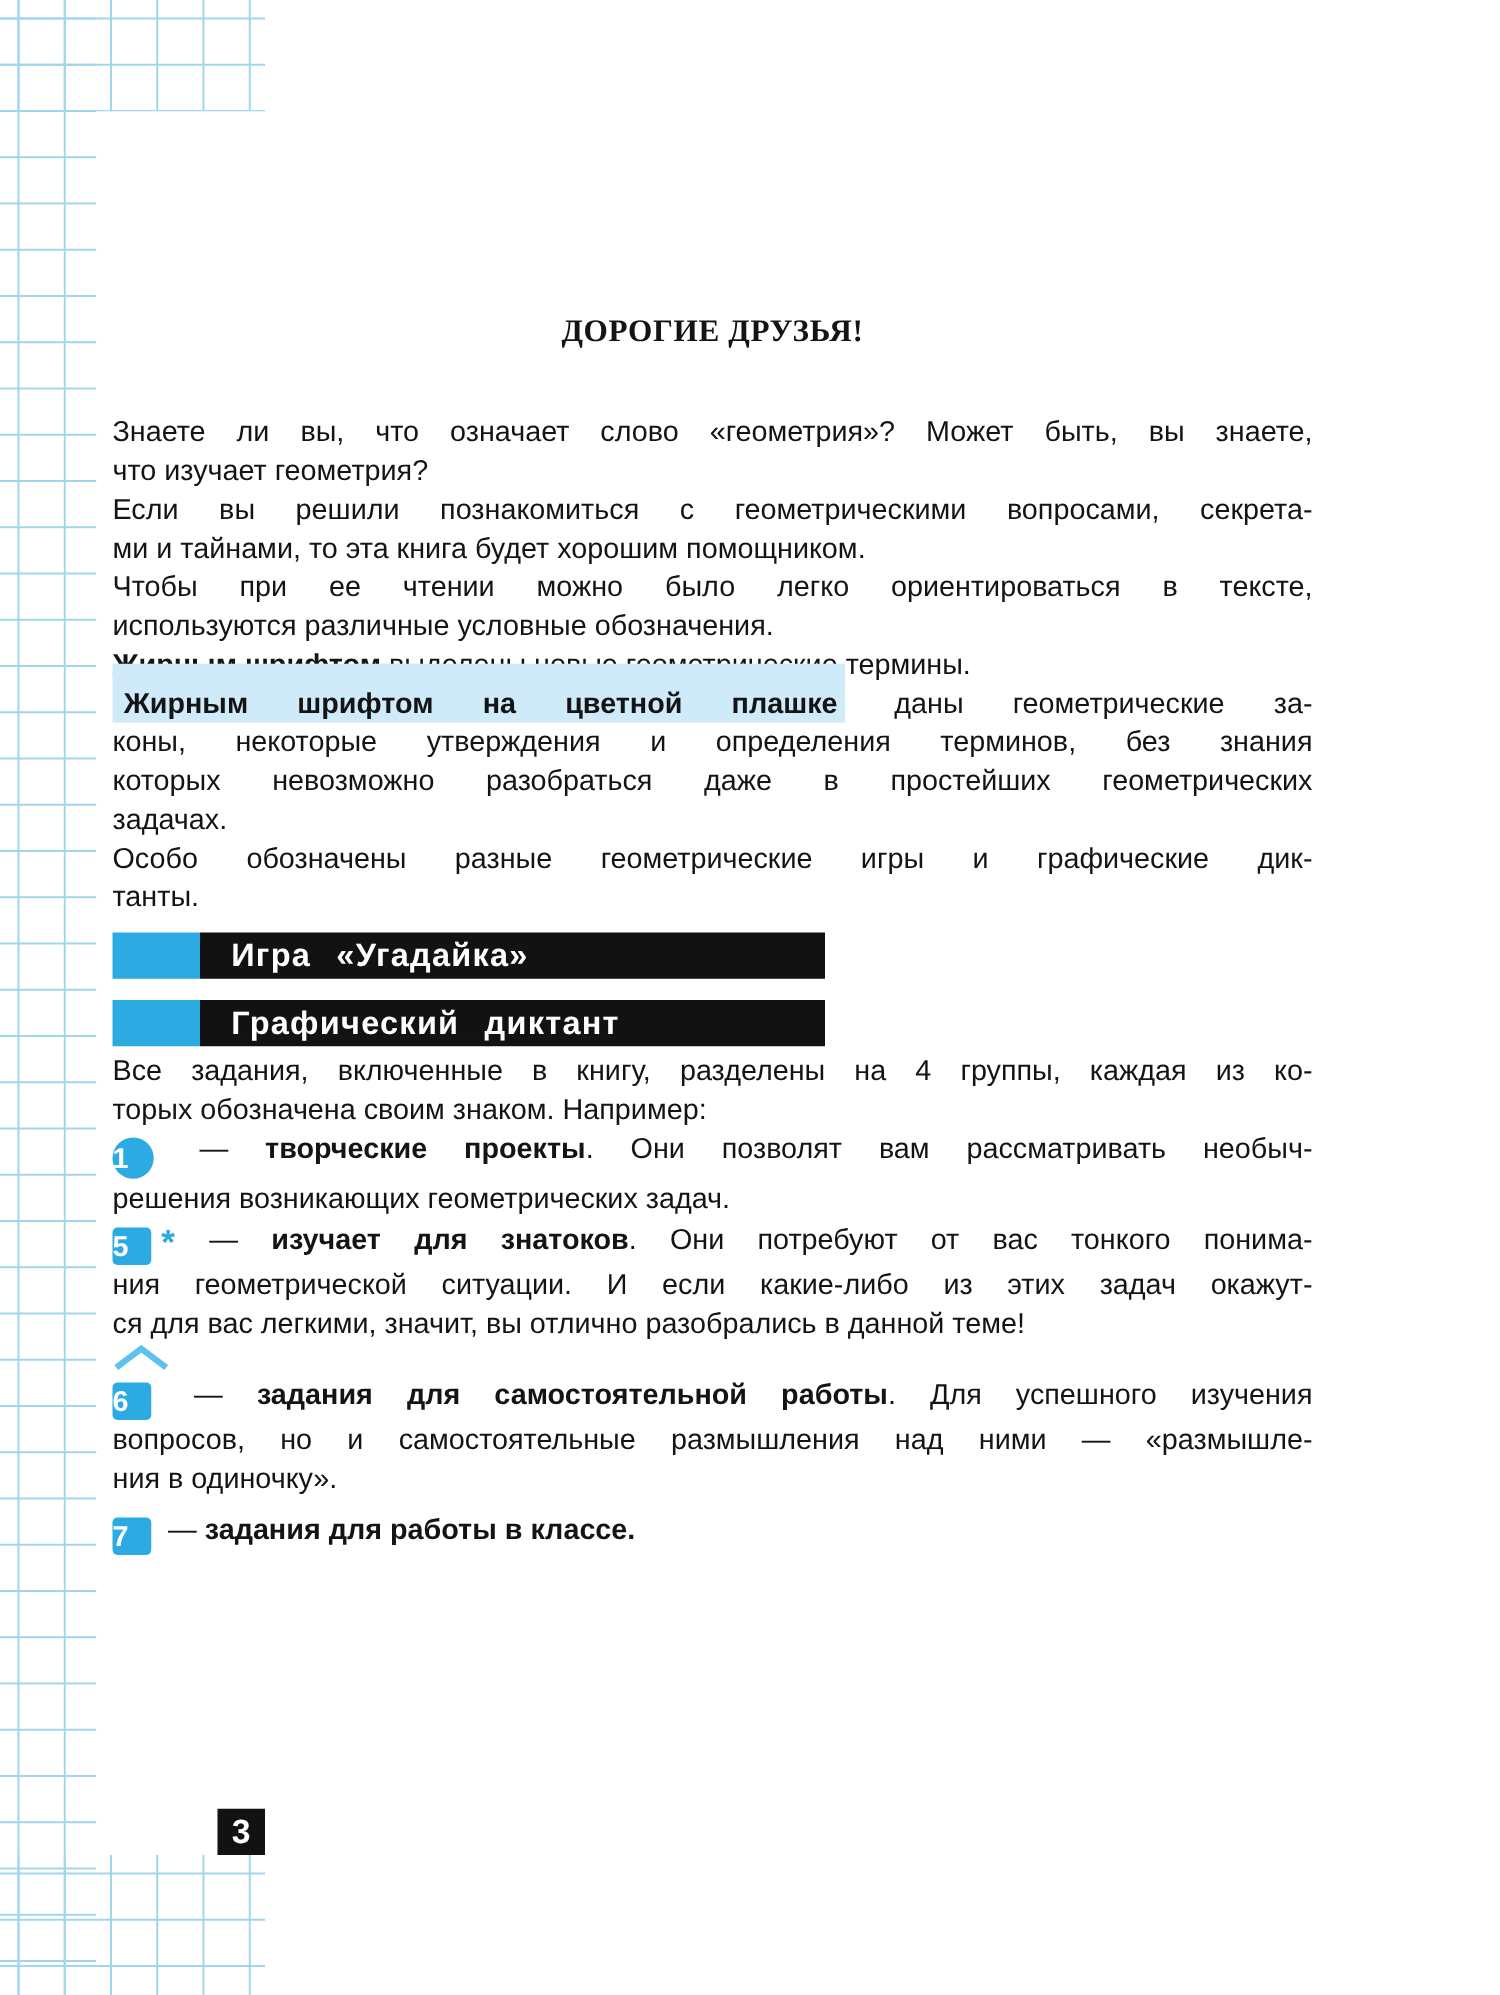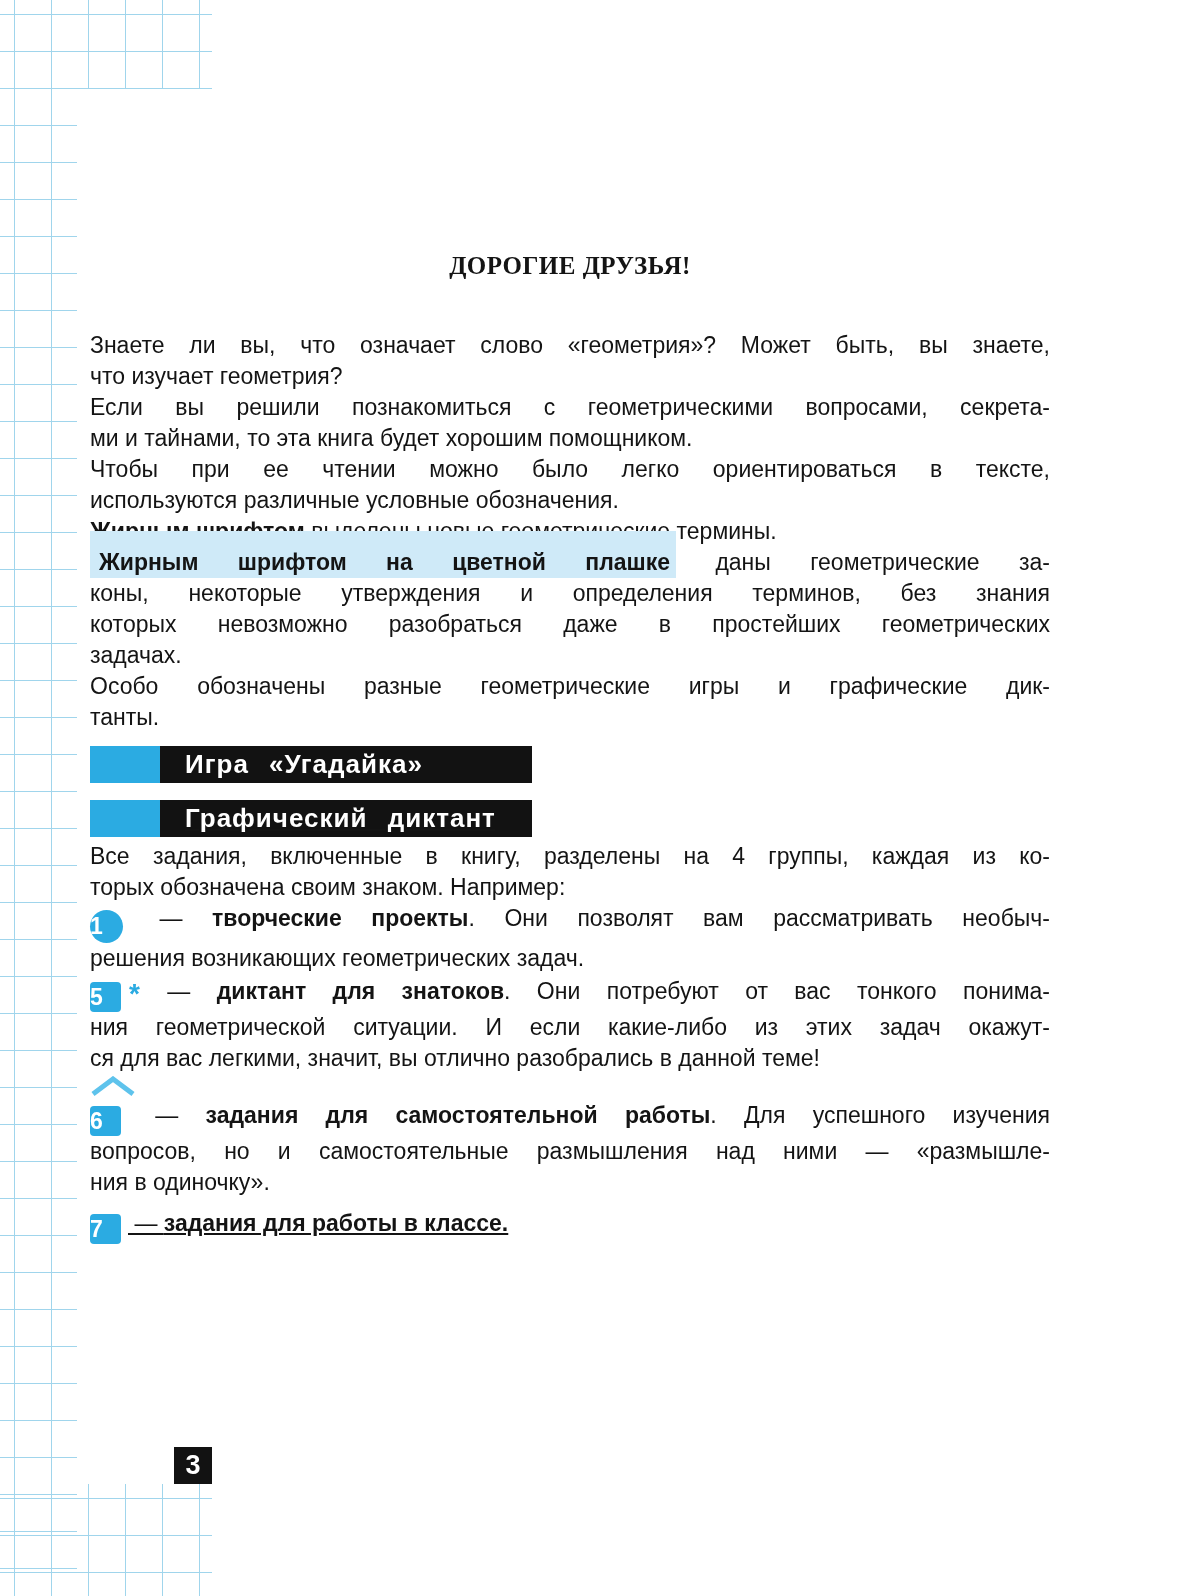--- a/index.html
+++ b/index.html
@@ -43,21 +43,21 @@
     margin:0 0 48px 0;font-size:25px;line-height:32px;font-weight:700;
     text-align:center;letter-spacing:.5px;font-family:Liberation Serif, serif;
   }
   .para{margin:0;font-size:23px;line-height:31px;}
   .line{display:block;text-align:justify;text-align-last:justify;}
   .line.last{text-align-last:left;}
   b{font-weight:700;}
   .hl{background:var(--highlight);padding:18px 6px 3px 9px;}
 
   
-  .banner{display:flex;height:37px;width:442px;}
+  .banner{display:flex;height:37px;width:570px;}
   .banner-chip{width:70px;height:37px;background:var(--accent);flex:0 0 auto;}
   .banner-bar{
     flex:1;background:var(--banner-black);color:#fff;display:flex;align-items:center;
     padding-left:25px;
   }
   .banner-text{font-size:26px;font-weight:700;letter-spacing:1px;word-spacing:12px;}
   #banner1{margin-top:13px;}
   #banner2{margin-top:17px;text-decoration:underline;}
   #p7{margin-top:4px;}
 
@@ -67,21 +67,21 @@
     background:var(--accent);color:#fff;font-weight:700;font-size:23px;
     text-align:center;border-radius:4px;vertical-align:-6px;
   }
   .marker.circle{width:33px;height:33px;line-height:33px;border-radius:50%;vertical-align:-8px;}
   .star{
     color:var(--accent);font-weight:700;font-size:28px;
     position:relative;top:4px;left:1px;margin-right:2px;
   }
   .item-6{position:relative;padding-top:26px;}
   .chevron{position:absolute;top:2px;left:0;line-height:0;}
-  #i7{margin-top:10px;text-decoration:underline;}
+  #i7{margin-top:10px;}
 </style>
 </head>
 <body>
 
 <div class="grid grid-top"></div>
 <div class="grid grid-left"></div>
 <div class="grid grid-bottom"></div>
 
 <div class="pagenum">3</div>
 
@@ -138,21 +138,21 @@
     <span class="line">Все задания, включенные в книгу, разделены на 4 группы, каждая из ко-</span>
     <span class="line last">торых обозначена своим знаком. Например:</span>
   </p>
 
   <p class="para item">
     <span class="line"><span class="marker circle">1</span><span> — </span><b>творческие проекты</b><span>. Они позволят вам рассматривать необыч-</span></span>
     <span class="line last">решения возникающих геометрических задач.</span>
   </p>
 
   <p class="para item">
-    <span class="line"><span class="marker">5</span><span class="star">*</span><span> — </span><b>диктант для знатоков</b><span>. Они потребуют от вас тонкого понима-</span></span>
+    <span class="line"><span class="marker">5</span><span class="star">*</span><span> — </span><b>изучает для знатоков</b><span>. Они потребуют от вас тонкого понима-</span></span>
     <span class="line">ния геометрической ситуации. И если какие-либо из этих задач окажут-</span>
     <span class="line last">ся для вас легкими, значит, вы отлично разобрались в данной теме!</span>
   </p>
 
   <p class="para item item-6">
     <span class="chevron">
       <svg width="46" height="20" viewBox="0 0 46 20">
           <path d="M3 18 L23 3 L43 18" fill="none" stroke="#5ec3ec" stroke-width="5"></path>
         </svg>
     </span>

